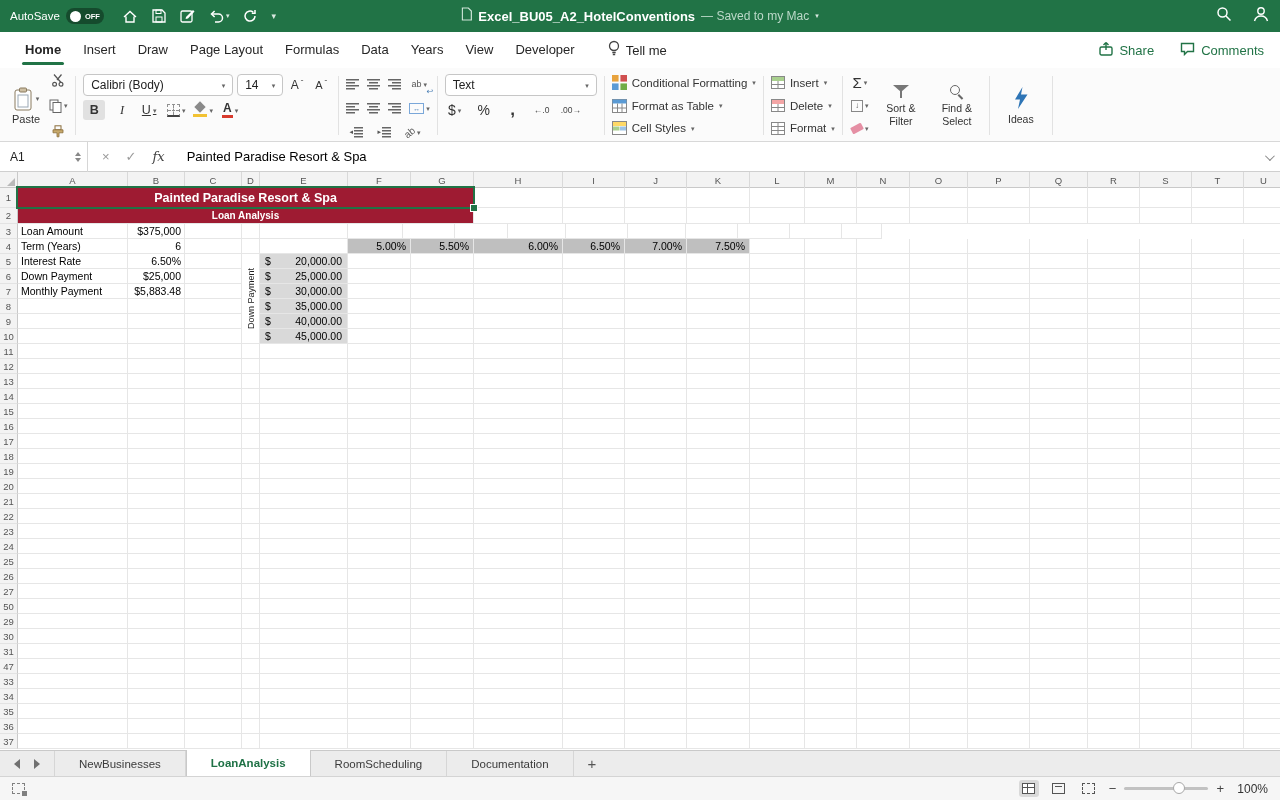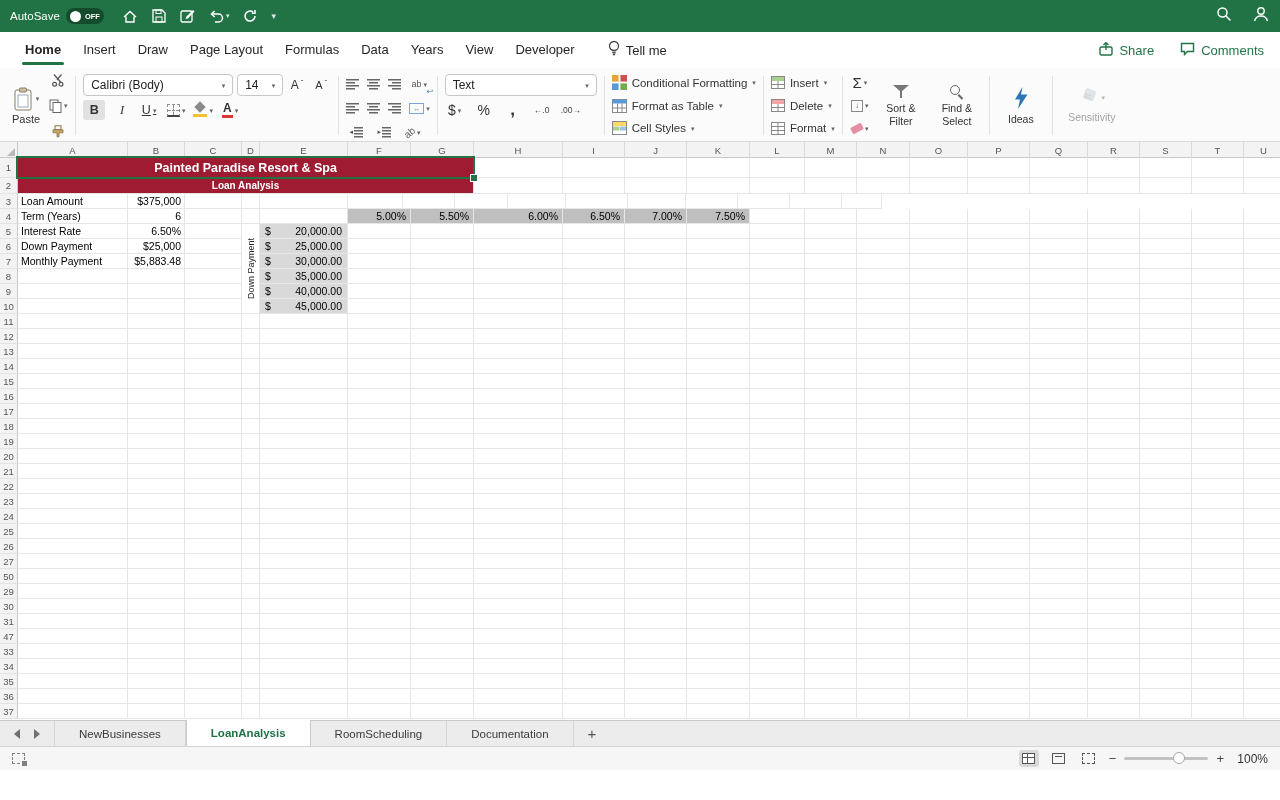--- a/index.html
+++ b/index.html
@@ -180,20 +180,30 @@
         <span class="tb-chev">▾</span>
       </span>
       <span class="tb-btn">
         <svg width="14" height="14" viewBox="0 0 14 14">
             <path d="M12 7A5 5 0 1110.2 3.2" fill="none" stroke="#fff" stroke-width="1.5"></path>
             <path d="M12 1v3.2H8.8" fill="none" stroke="#fff" stroke-width="1.5"></path>
           </svg>
       </span>
       <span class="tb-chev" style="font-size:9px">▾</span>
     </div>
+    <div class="tb-title">
+      <span>
+        <svg width="11" height="14" viewBox="0 0 11 14">
+            <path d="M1 1h6l3 3v9H1z" fill="none" stroke="#cfe6d8" stroke-width="1.2"></path>
+          </svg>
+      </span>
+      <span class="doc-name">Excel_BU05_A2_HotelConventions</span>
+      <span class="saved">— Saved to my Mac</span>
+      <span class="tb-chev">▾</span>
+    </div>
     <div class="tb-right">
       <span>
         <svg width="16" height="16" viewBox="0 0 16 16">
             <circle cx="6.5" cy="6.5" r="4.5" fill="none" stroke="#fff" stroke-width="1.5"></circle>
             <path d="M10 10l4.5 4.5" stroke="#fff" stroke-width="1.5"></path>
           </svg>
       </span>
       <span>
         <svg width="18" height="16" viewBox="0 0 18 16">
             <circle cx="9" cy="5" r="3.2" fill="none" stroke="#fff" stroke-width="1.4"></circle>
@@ -473,32 +483,38 @@
 
     <div class="bigbtn" style="width:52px">
       <svg width="18" height="24" viewBox="0 0 18 24">
           <path d="M10.5 1L3 13.5h5L6 23l9.5-14.5H9z" fill="#2e75b6"></path>
         </svg>
       <span>Ideas</span>
     </div>
 
     <div class="vsep"></div>
 
-    <div class="bigbtn disabled" style="width:68px">
-      <span style="display:flex;align-items:center;gap:3px">
-        <svg width="20" height="20" viewBox="0 0 20 20">
-            <rect x="5" y="1" width="11" height="11" rx="2" transform="rotate(20 10 7)" fill="#bfc9d4"></rect>
-            <path d="M6 6l6 2M5.3 8.5l6 2" stroke="#8da0b3" stroke-width="1.2"></path>
-          </svg>
-        <span class="chev">▾</span>
-      </span>
-      <span>Sensitivity</span>
-    </div>
   </div>
 
+  <div class="fbar">
+    <div class="namebox">
+      <span>A1</span>
+      <span class="stepper">
+          <i class="up"></i>
+          <i class="dn"></i>
+        </span>
+    </div>
+    <div class="fbtns">
+      <span>×</span>
+      <span>✓</span>
+      <span class="fx">fx</span>
+    </div>
+    <div class="fcontent">Painted Paradise Resort &amp; Spa</div>
+    <span class="fbar-chev"></span>
+  </div>
 
   <div class="grid">
     <div class="col-headers">
       <div class="corner"></div>
     <div class="col-hdr" style="width: 110px;">A</div>
         <div class="col-hdr" style="width: 57px;">B</div>
         <div class="col-hdr" style="width: 57px;">C</div>
         <div class="col-hdr" style="width: 18px;">D</div>
         <div class="col-hdr" style="width: 88px;">E</div>
         <div class="col-hdr" style="width: 63px;">F</div>

